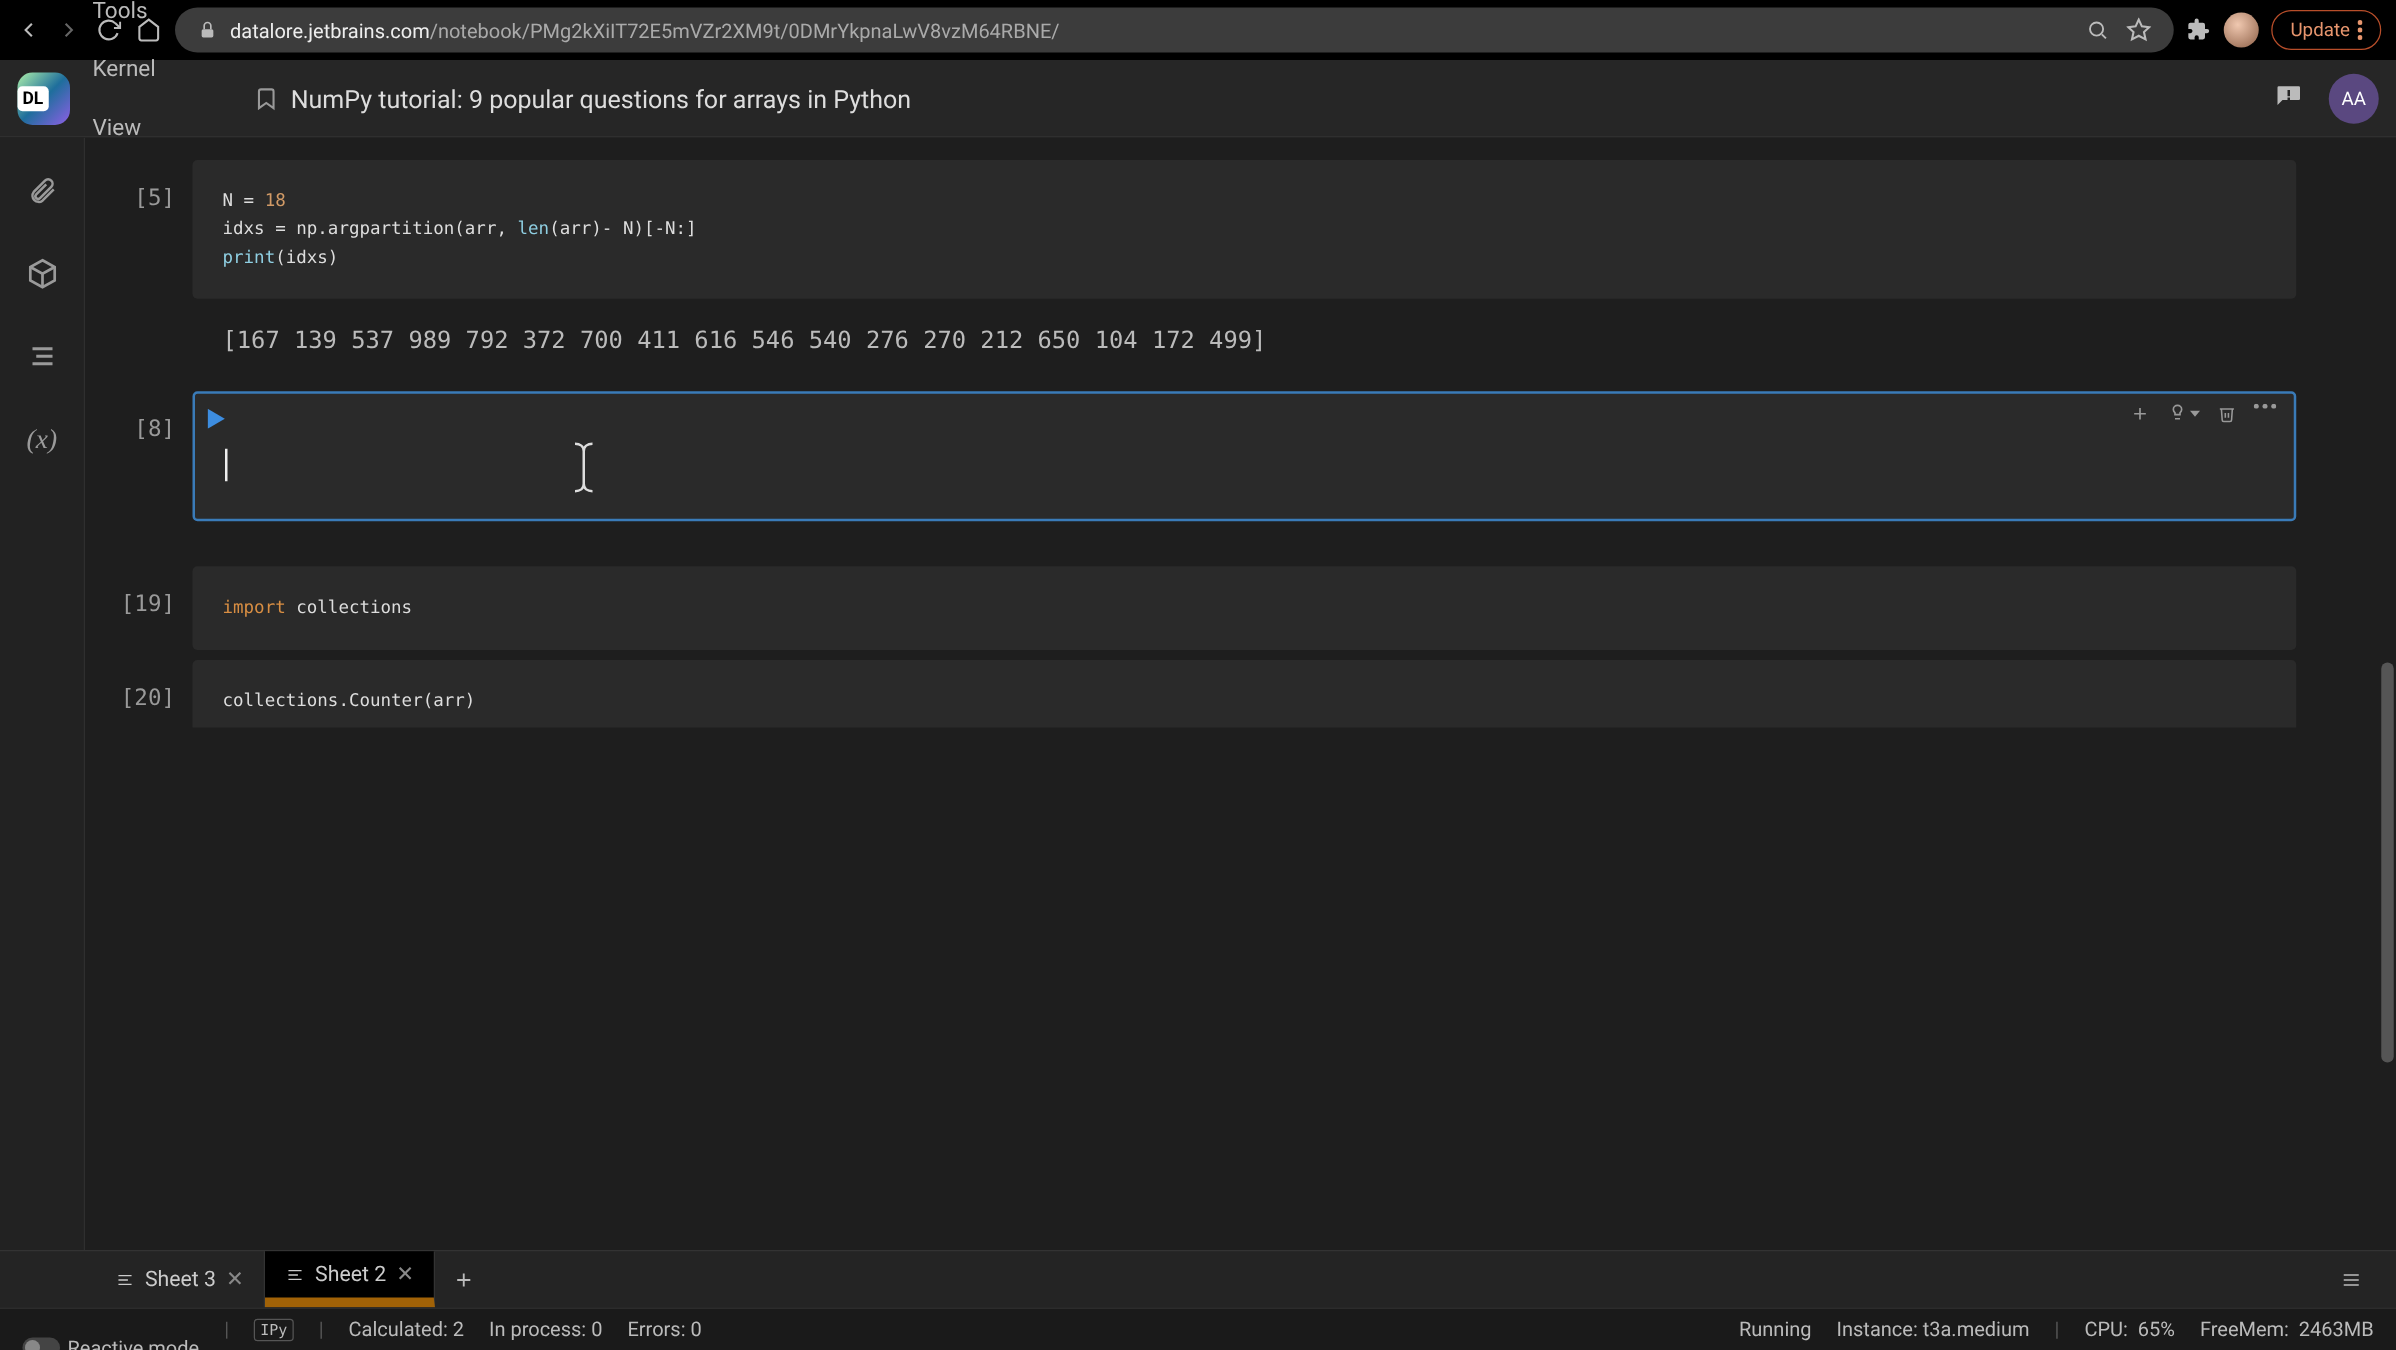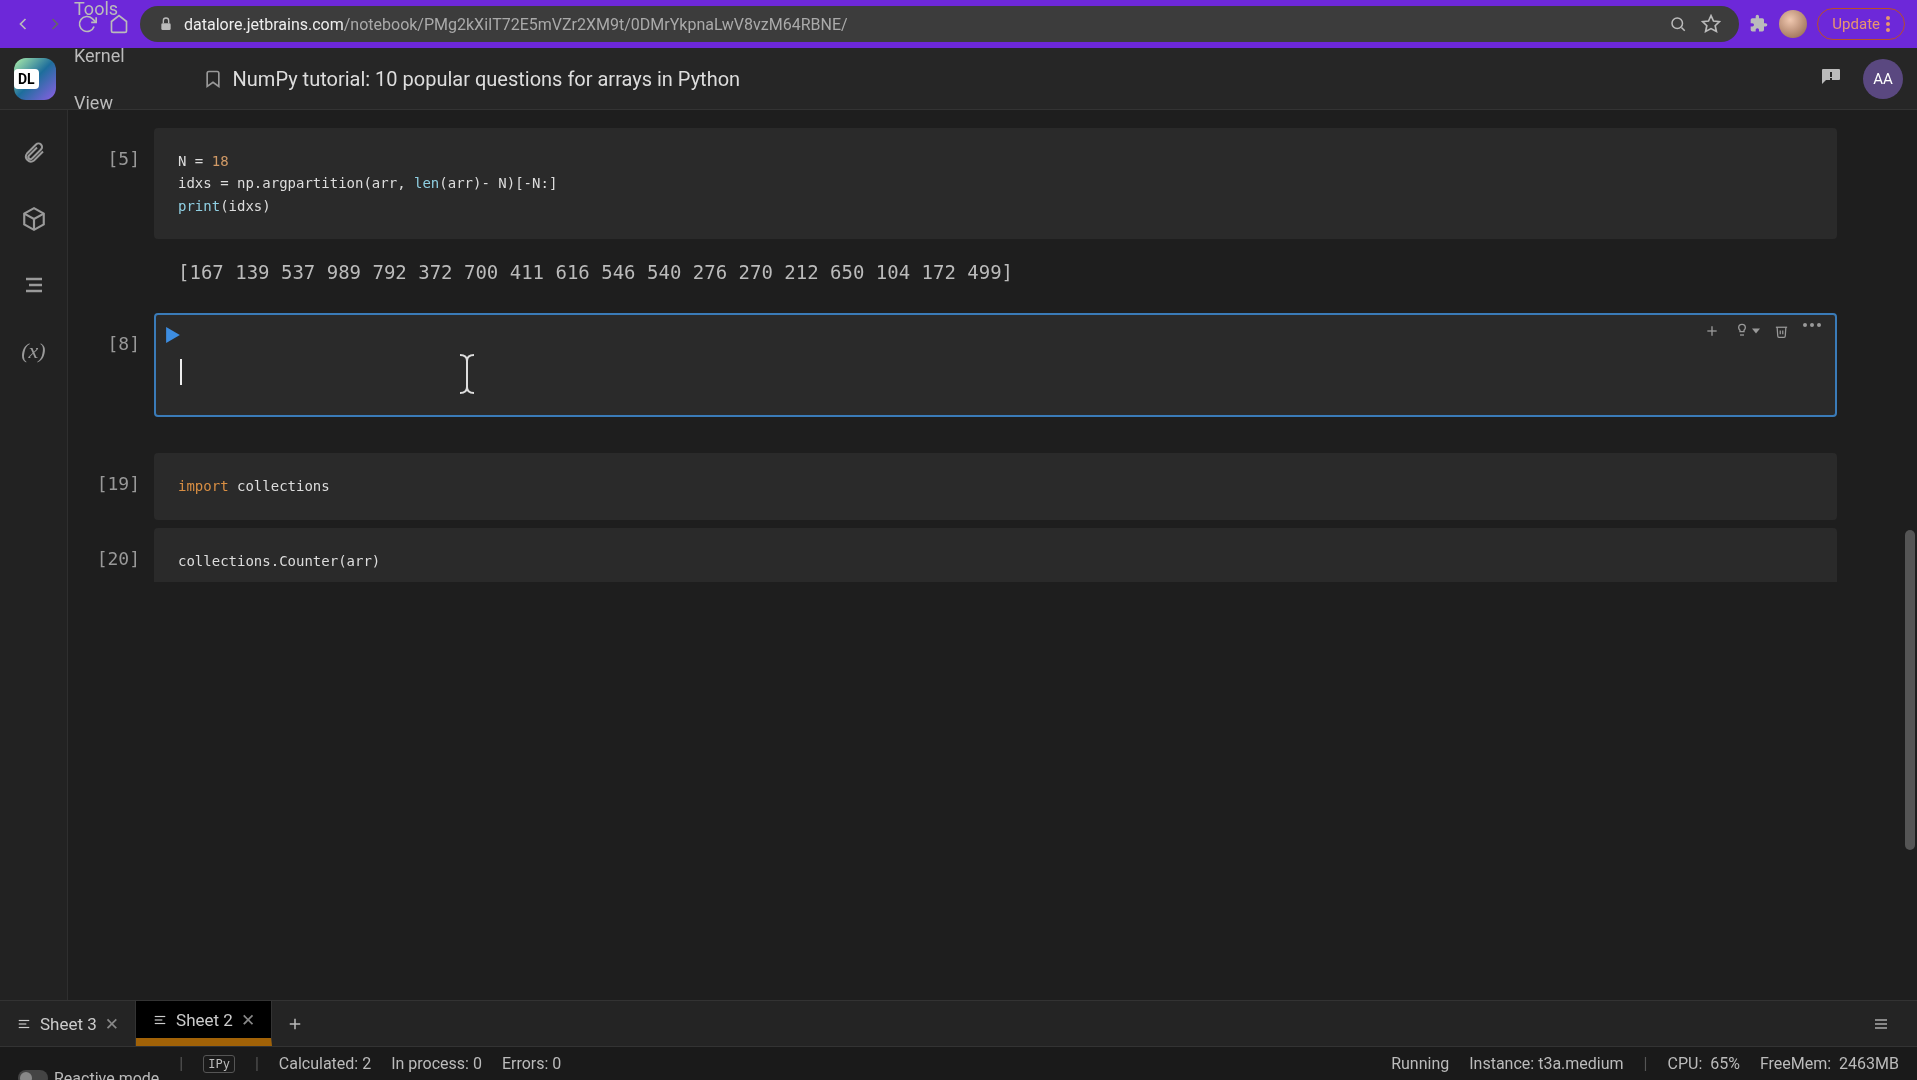--- a/index.html
+++ b/index.html
@@ -10,21 +10,21 @@
   width: 1917px;
   height: 1080px;
   overflow: hidden;
   display: flex;
   flex-direction: column;
 }
 
 
 .browser-bar {
   height: 48px;
-  background: #6d28d9;
+  background: #000000;
   display: flex;
   align-items: center;
   padding: 0 12px;
   gap: 10px;
 }
 .nav-arrow { width: 22px; height: 22px; display:flex; align-items:center; justify-content:center; color:#bbb; cursor:pointer; }
 .nav-arrow.disabled { color: #666; }
 .reload-icon, .home-icon { width:22px; height:22px; display:flex; align-items:center; justify-content:center; color:#bbb; cursor:pointer; }
 .url-bar {
   flex: 1;
@@ -184,20 +184,21 @@
 .tok-kw { color:#d88e43; }
 .tok-ident { color:#ddd; }
 
 
 .sheet-tabs {
   height: 46px;
   background:#242424;
   display:flex;
   align-items:center;
   border-top:1px solid #333;
+  padding-left: 76px;
 }
 .sheet-tab {
   display:flex; align-items:center;
   gap:8px;
   padding: 0 16px;
   height:100%;
   color:#ccc;
   font-size:17px;
   cursor:pointer;
   border-right:1px solid #333;
@@ -317,21 +318,21 @@
     <span>View</span>
     <span>Run</span>
     <span>Help</span>
   </div>
   <div class="notebook-title">
     <span class="bookmark-icon">
       <svg width="20" height="24" viewBox="0 0 24 24" fill="none" stroke="currentColor" stroke-width="2">
           <path d="M19 21l-7-5-7 5V5a2 2 0 0 1 2-2h10a2 2 0 0 1 2 2z"></path>
         </svg>
     </span>
-    <span>NumPy tutorial: 10 popular questions for arrays in Python</span>
+    <span>NumPy tutorial: 9 popular questions for arrays in Python</span>
   </div>
   <div class="app-right">
     <span class="alert-icon">
       <svg width="24" height="24" viewBox="0 0 24 24" fill="currentColor">
           <path d="M20 3H4a1 1 0 0 0-1 1v14l4-4h13a1 1 0 0 0 1-1V4a1 1 0 0 0-1-1z"></path>
           <rect x="11" y="6" width="2" height="5" fill="#262626"></rect>
           <rect x="11" y="12" width="2" height="2" fill="#262626"></rect>
         </svg>
     </span>
     <div class="user-badge">

